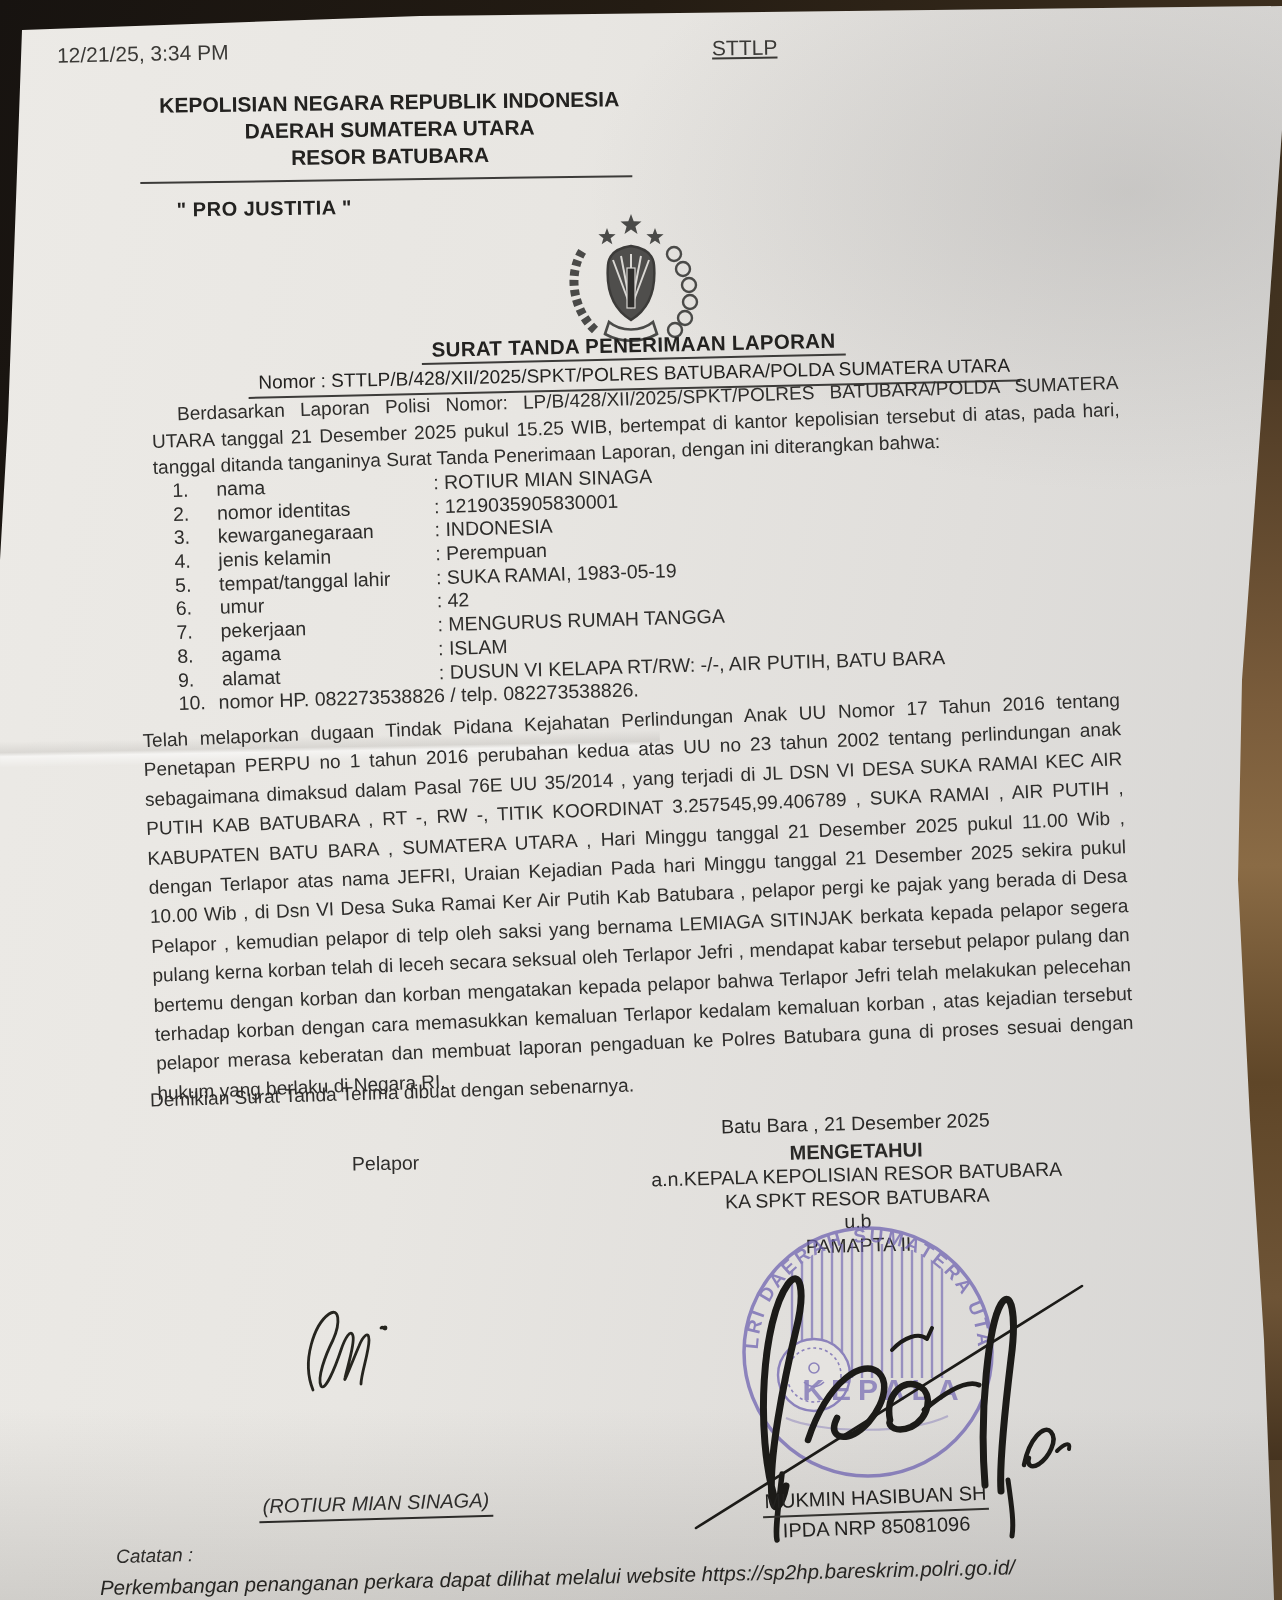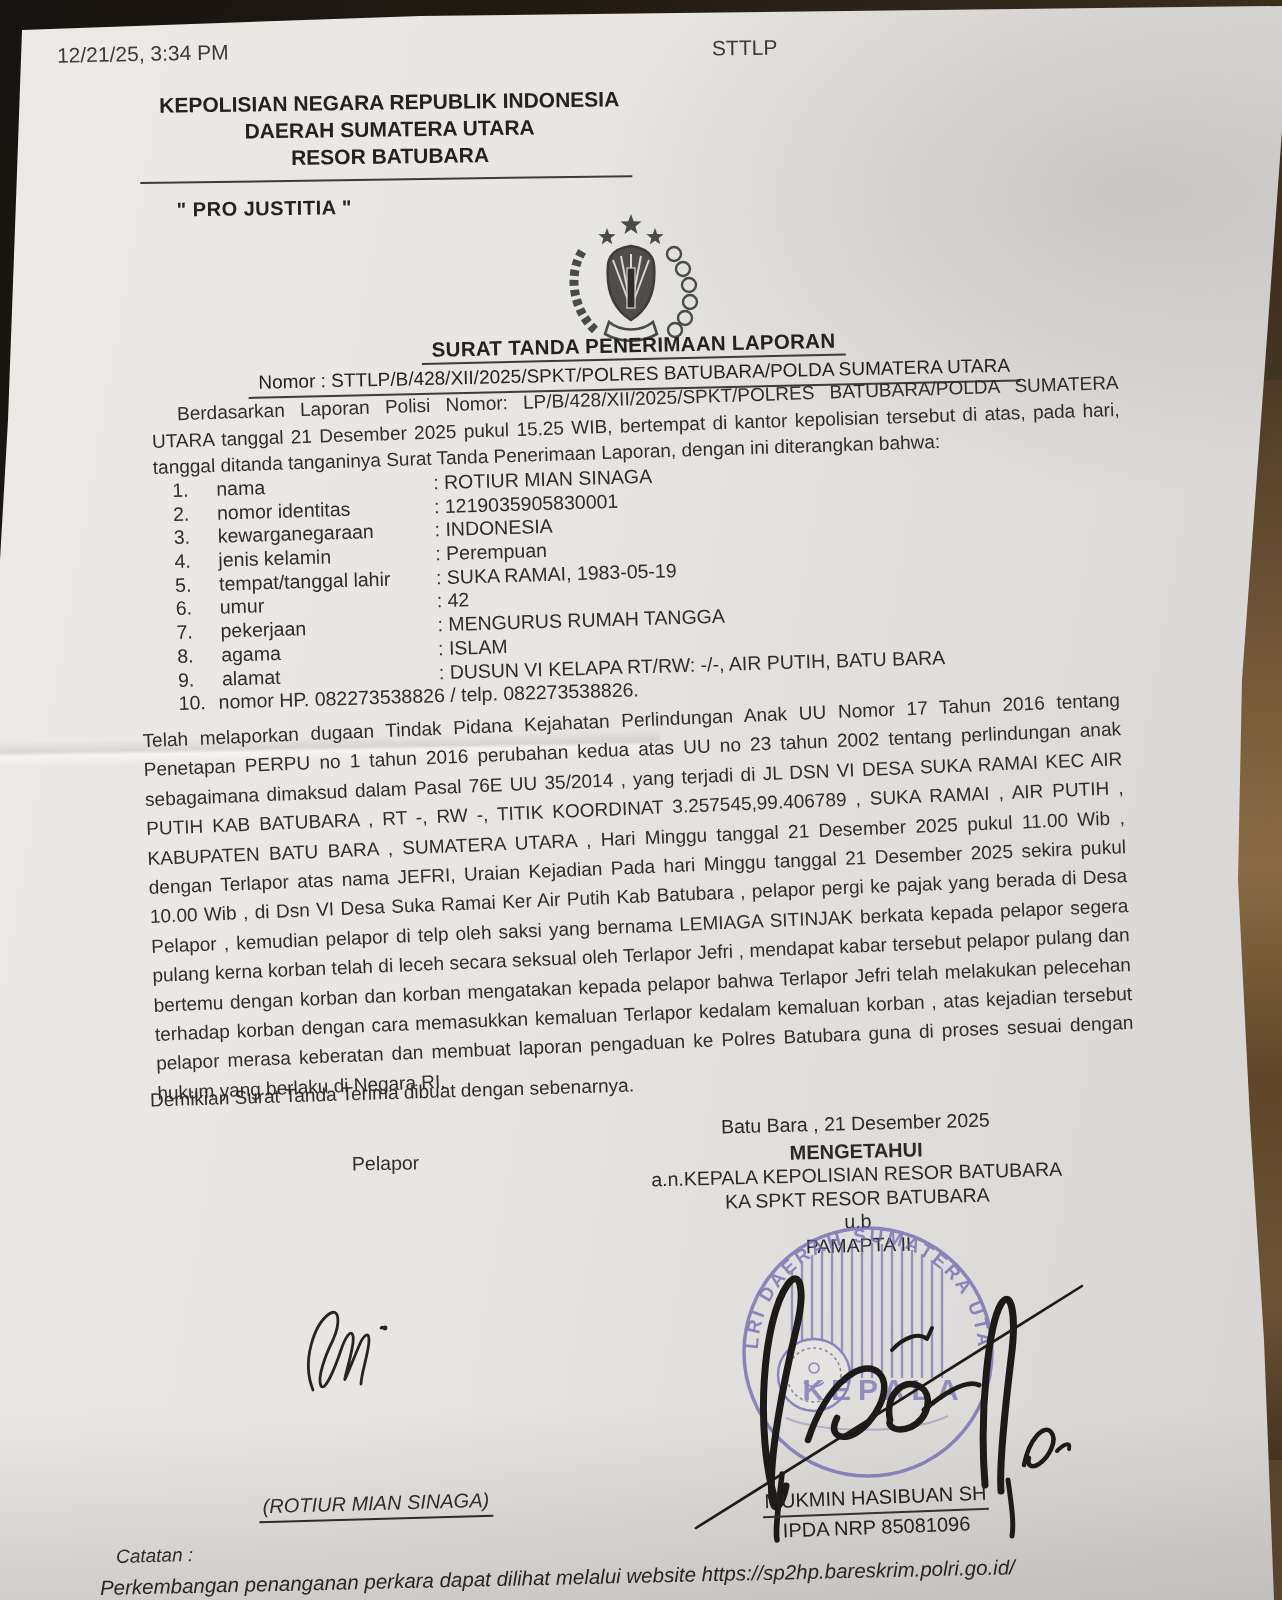--- a/index.html
+++ b/index.html
@@ -50,21 +50,21 @@
 <body>
 
 <div id="shot">
   <div class="wood"></div>
   <div class="paper"></div>
   <div class="crease"></div>
 
   <div class="content">
 
     <div class="abs meta" style="left:57px;top:42px;transform:rotate(-1.1deg);">12/21/25, 3:34 PM</div>
-    <div class="abs meta" style="left:712px;top:36px;transform:rotate(-0.8deg);">STTLP</div>
+    <div class="abs meta" style="left:712px;top:36px;transform:rotate(-0.8deg);text-decoration:underline;">STTLP</div>
 
     <div class="abs letterhead">
       <div>KEPOLISIAN NEGARA REPUBLIK INDONESIA</div>
       <div>DAERAH SUMATERA UTARA</div>
       <div>RESOR BATUBARA</div>
       <div class="rule"></div>
       <div class="motto">" PRO JUSTITIA "</div>
     </div>
 
     <svg class="abs" style="left:553px;top:212px;" width="156" height="136" viewBox="0 0 156 136">

